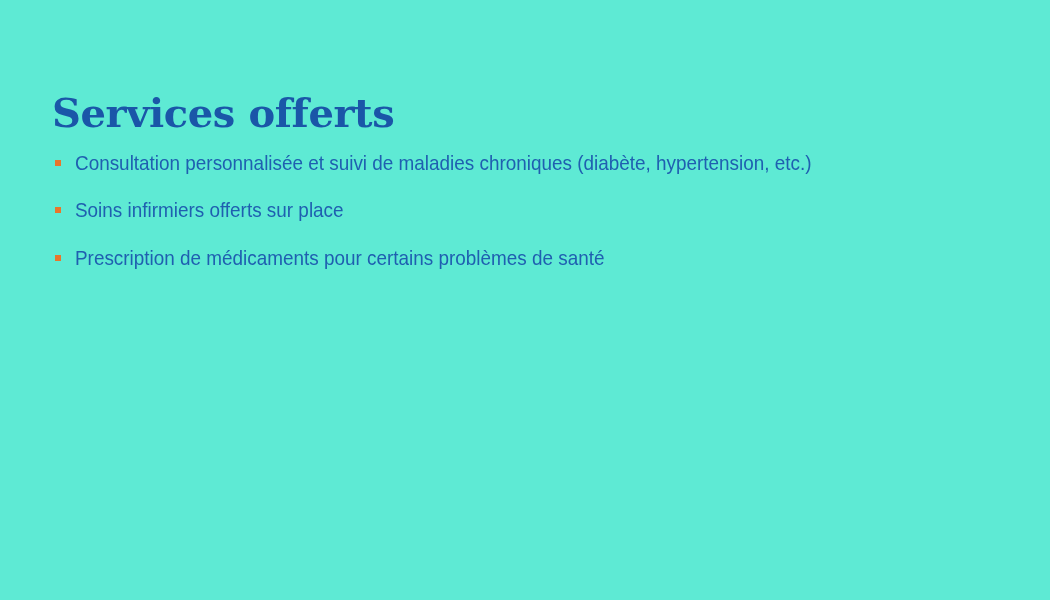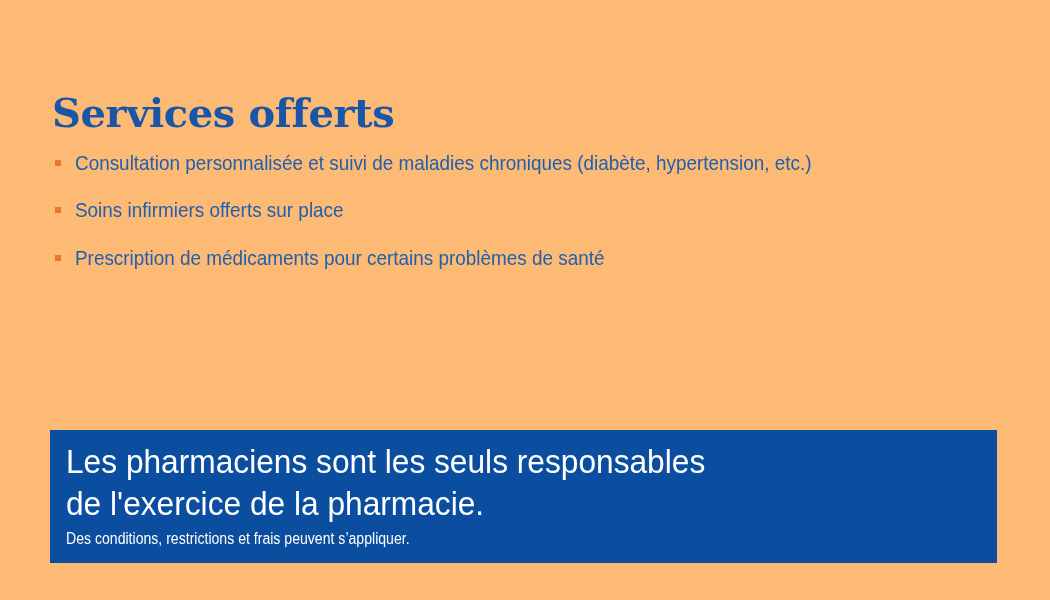--- a/index.html
+++ b/index.html
@@ -10,21 +10,21 @@
     width: 1050px;
     height: 600px;
     background: #ffffff;
     font-family: "Liberation Sans", sans-serif;
     overflow: hidden;
   }
   .slide {
     position: relative;
     width: 1050px;
     height: 600px;
-    background: #fdba74;
+    background: #5eead4;
   }
 
   
   .slide-title {
     position: absolute;
     left: 52px;
     top: 62px;
     font-family: "DejaVu Serif", "Liberation Serif", serif;
     font-weight: bold;
     font-size: 40px;
@@ -121,21 +121,14 @@
     <li class="bullet-item">
       <span class="bullet-marker"></span>
       <span class="bullet-text">Soins infirmiers offerts sur place</span>
     </li>
     <li class="bullet-item">
       <span class="bullet-marker"></span>
       <span class="bullet-text">Prescription de médicaments pour certains problèmes de santé</span>
     </li>
   </ul>
 
-  <div class="callout">
-    <div class="callout-headline">
-      <div class="callout-headline-line">Les pharmaciens sont les seuls responsables</div>
-      <div class="callout-headline-line">de l'exercice de la pharmacie.</div>
-    </div>
-    <div class="callout-subline">Des conditions, restrictions et frais peuvent s’appliquer.</div>
-  </div>
 
 </div>
 
 </body></html>

